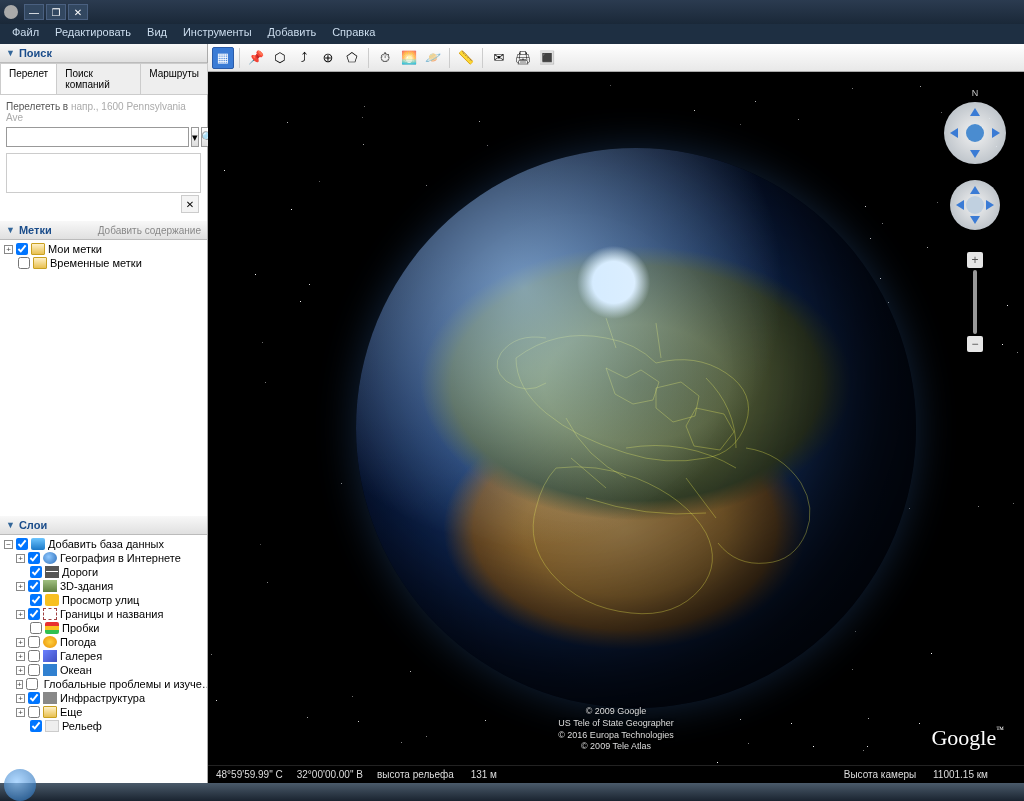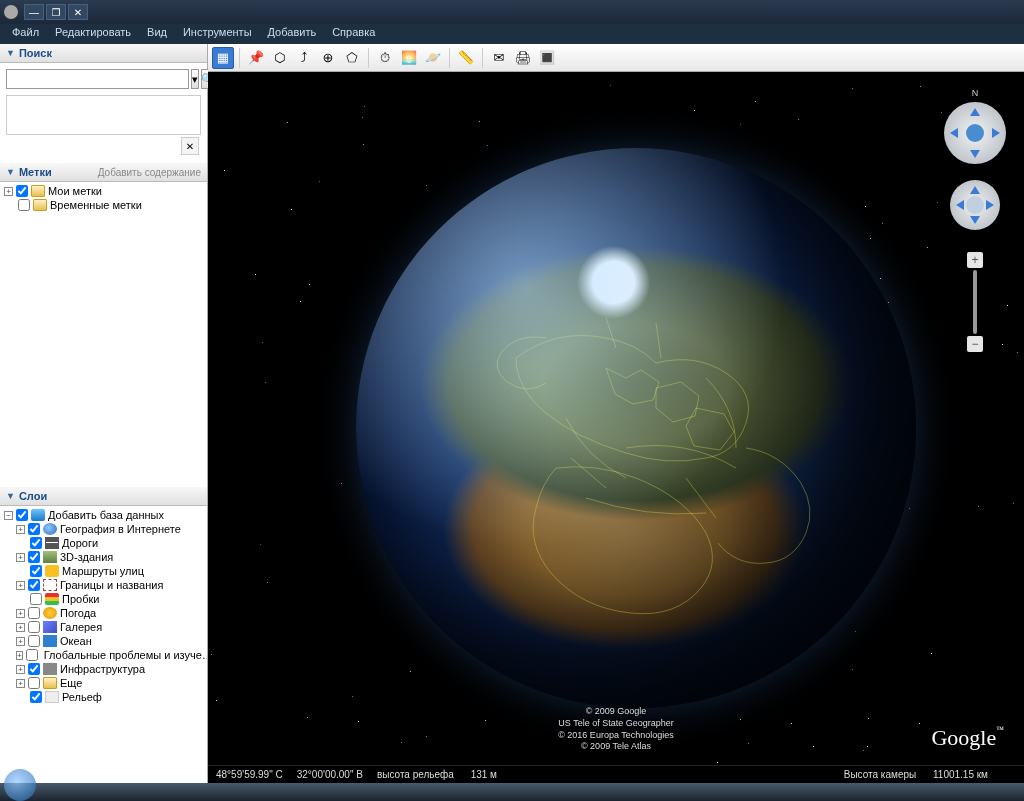--- a/index.html
+++ b/index.html
@@ -145,21 +145,30 @@
   </div>
 
 <div class="content">
 
   <div class="sidebar">
 
     <div class="panel-header">
       <span class="collapse">▼</span>
       <span class="title-text">Поиск</span>
     </div>
+    <div class="tabs" id="search-tabs">
+        <div class="tab active">Перелет</div>
+        <div class="tab">Поиск компаний</div>
+        <div class="tab">Маршруты</div>
+      </div>
     <div class="search-body">
+      <div class="hint">
+        <span>Перелететь в</span>
+        <span style="color:#aaa">напр., 1600 Pennsylvania Ave</span>
+      </div>
       <div class="search-row">
         <input class="search-input" type="text" style="">
         <div class="dropdown-btn">▾</div>
         <div class="go-btn">
           <span>🔍</span>
         </div>
       </div>
       <div class="results-box"></div>
       <div style="display:flex">
           <div class="close-x">✕</div>
@@ -214,21 +223,21 @@
         <div class="tree-row indent-1">
           <span class="expander">+</span>
           <input type="checkbox" class="cb" checked="" style="">
           <span class="tree-icon bldg-ic"></span>
           <span>3D-здания</span>
         </div>
         <div class="tree-row indent-1">
           <span class="spacer"></span>
           <input type="checkbox" class="cb" checked="" style="">
           <span class="tree-icon man-ic"></span>
-          <span>Маршруты улиц</span>
+          <span>Просмотр улиц</span>
         </div>
         <div class="tree-row indent-1">
           <span class="expander">+</span>
           <input type="checkbox" class="cb" checked="" style="">
           <span class="tree-icon border-ic"></span>
           <span>Границы и названия</span>
         </div>
         <div class="tree-row indent-1">
           <span class="spacer"></span>
           <input type="checkbox" class="cb" style="">

